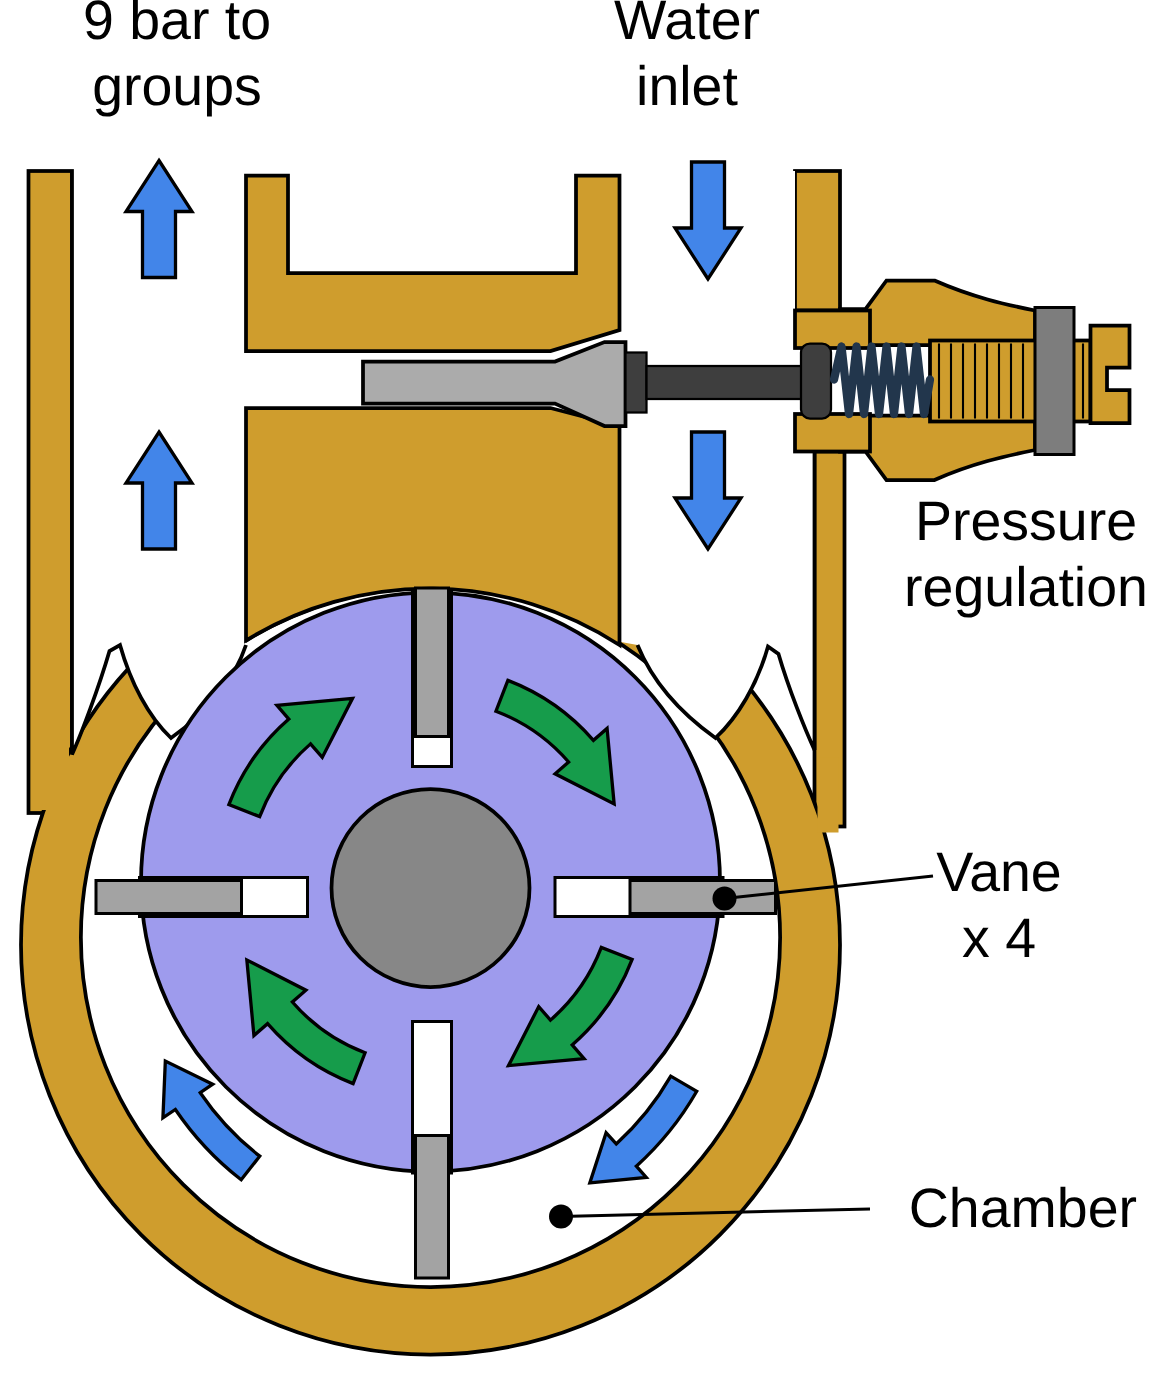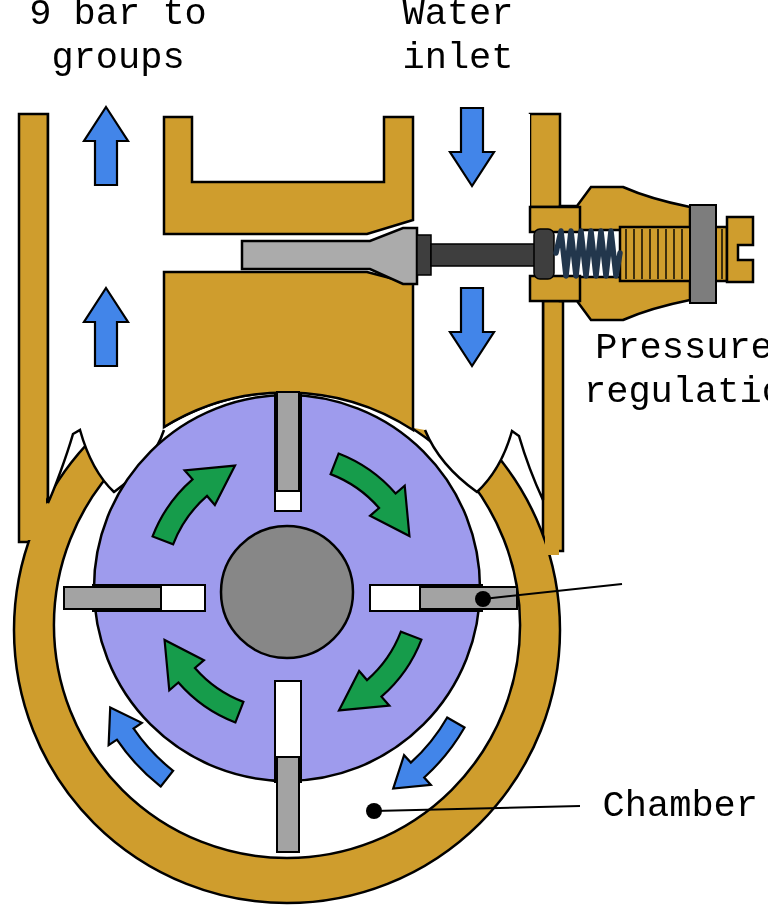--- a/index.html
+++ b/index.html
@@ -1,17 +1,17 @@
 <!DOCTYPE html>
 <html style="--brass: #CF9D2D; --rotor: #9E9BED; --hub: #878787; --vane: #A3A3A3; --piston: #ABABAB; --rod: #3E3E3E; --washer: #2E2E2E; --nut: #7D7D7D; --spring: #22364C; --green: #169C4B; --blue: #4285E9; --outline: #000000; --background: #FFFFFF;"><head>
 <meta charset="utf-8">
 <style>
   html,body{margin:0;padding:0;background:#fff;}
   #stage{position:relative;width:768px;height:917px;background:#fff;overflow:hidden;
-         font-family:Liberation Mono, monospace;}
+         font-family:Liberation Sans, sans-serif;}
   #diagram{position:absolute;left:0;top:0;}
 
   
   .brass   {fill:var(--brass);stroke:var(--outline);stroke-width:2.5;}
   .brassNS {fill:var(--brass);stroke:none;}
   .chanW   {fill:var(--background);stroke:none;}
   .edge    {fill:none;stroke:var(--outline);stroke-width:2.5;}
   .rotor   {fill:var(--rotor);stroke:var(--outline);stroke-width:2.5;}
   .hub     {fill:var(--hub);stroke:var(--outline);stroke-width:2.5;}
   .slot    {fill:var(--background);stroke:var(--outline);stroke-width:2;}
@@ -123,14 +123,16 @@
       <circle class="dot" cx="374" cy="811" r="8"></circle>
     </g>
   </svg>
 
   <div class="lbl" id="lbl-outlet">9 bar to
 groups</div>
   <div class="lbl" id="lbl-inlet">Water
 inlet</div>
   <div class="lbl" id="lbl-pressure">Pressure
 regulation</div>
+  <div class="lbl" id="lbl-vane">Vane
+x 4</div>
   <div class="lbl" id="lbl-chamber">Chamber</div>
 </div>
 
 </body></html>

